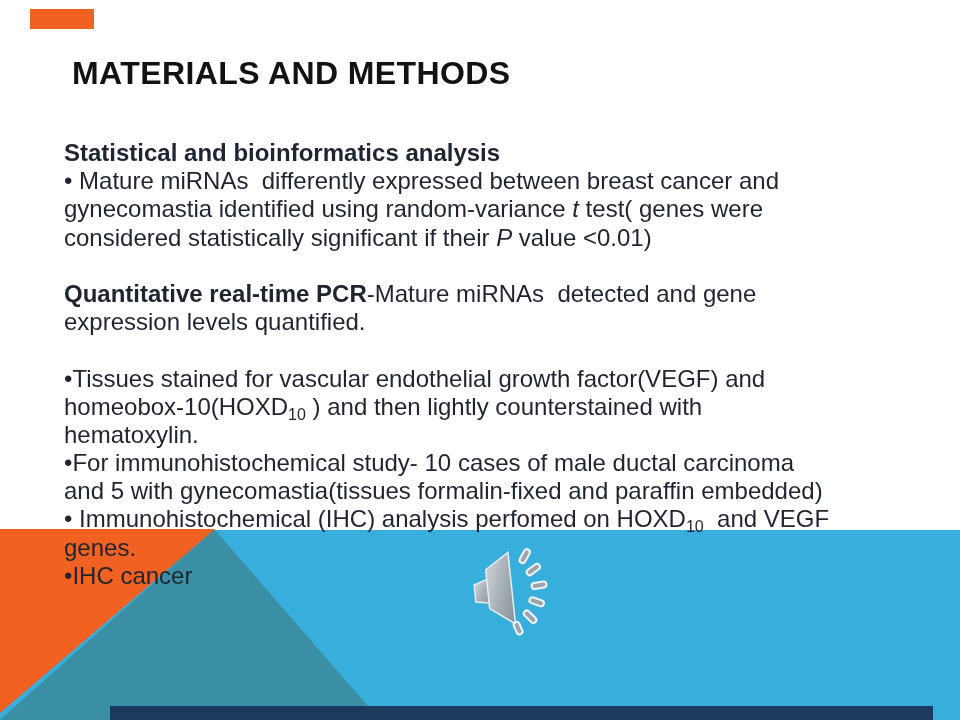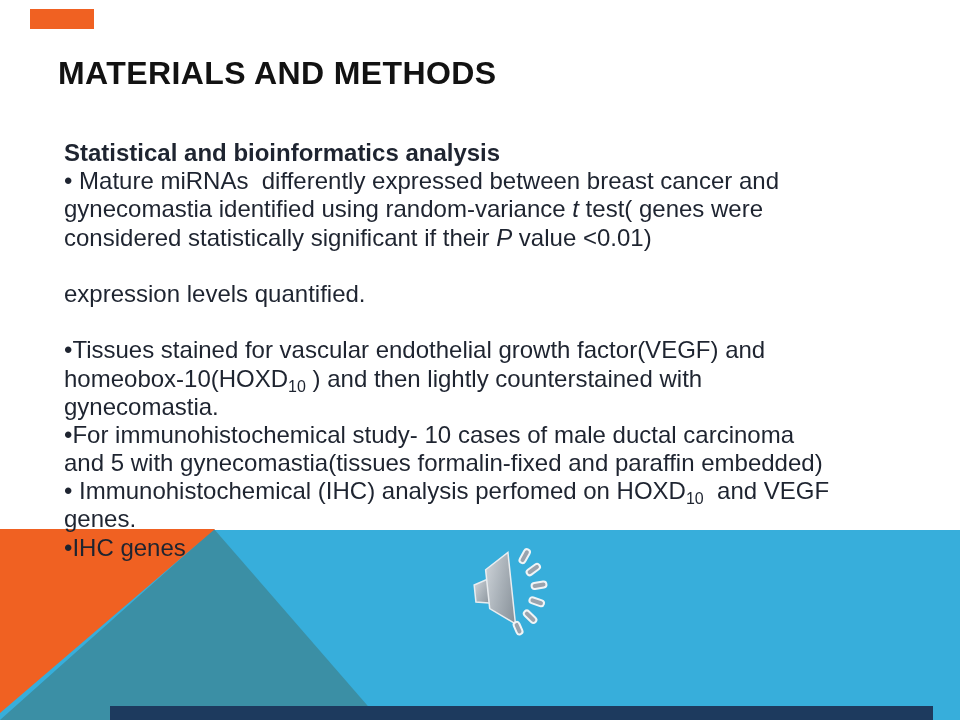--- a/index.html
+++ b/index.html
@@ -2,21 +2,21 @@
 <html style="--text-dark: #1E2430; --title-dark: #121212;"><head>
 <meta charset="utf-8">
 <style>
   html,body{margin:0;padding:0;background:#fff;}
   .slide{
     position:relative;width:960px;height:720px;background:#ffffff;overflow:hidden;
     font-family:"Liberation Sans",sans-serif;
   }
   .bg-svg{position:absolute;left:0;top:0;width:960px;height:720px;}
   .title{
-    position:absolute;left:58px;top:54px;margin:0;
+    position:absolute;left:72px;top:54px;margin:0;
     font-size:32px;font-weight:700;letter-spacing:.4px;line-height:38px;
     color:var(--title-dark,#121212);white-space:pre;
   }
   .body{
     position:absolute;left:64px;top:139px;width:840px;
     font-size:24px;color:var(--text-dark,#1e2430);
   }
   .bodyline{line-height:28.2px;height:28.2px;white-space:pre;}
   .bodyline b{font-weight:700;}
   .bodyline i{font-style:italic;}
@@ -37,30 +37,31 @@
   </svg>
 
   <h1 class="title">MATERIALS AND METHODS</h1>
 
   <div class="body">
       <div class="bodyline"><b>Statistical and bioinformatics analysis</b></div>
       <div class="bodyline"><span>• Mature miRNAs  differently expressed between breast cancer and</span></div>
       <div class="bodyline"><span>gynecomastia identified using random-variance </span><i>t</i><span> test( genes were</span></div>
       <div class="bodyline"><span>considered statistically significant if their </span><i>P</i><span> value &lt;0.01)</span></div>
       <div class="bodyline">&nbsp;</div>
+      <div class="bodyline"><b>Quantitative real-time PCR</b><span>-Mature miRNAs  detected and gene</span></div>
       <div class="bodyline"><span>expression levels quantified.</span></div>
       <div class="bodyline">&nbsp;</div>
       <div class="bodyline"><span>•Tissues stained for vascular endothelial growth factor(VEGF) and</span></div>
       <div class="bodyline"><span>homeobox-10(HOXD</span><sub>10</sub><span> ) and then lightly counterstained with</span></div>
-      <div class="bodyline"><span>gynecomastia.</span></div>
+      <div class="bodyline"><span>hematoxylin.</span></div>
       <div class="bodyline"><span>•For immunohistochemical study- 10 cases of male ductal carcinoma</span></div>
       <div class="bodyline"><span>and 5 with gynecomastia(tissues formalin-fixed and paraffin embedded)</span></div>
       <div class="bodyline"><span>• Immunohistochemical (IHC) analysis perfomed on HOXD</span><sub>10</sub><span>  and VEGF</span></div>
       <div class="bodyline"><span>genes.</span></div>
-      <div class="bodyline"><span>•IHC genes</span></div>
+      <div class="bodyline"><span>•IHC cancer</span></div>
     </div>
 
   <svg class="audio" width="104" height="96" viewBox="0 0 104 96">
     <defs>
       <linearGradient id="spkGrad" x1="0" y1="0" x2="1" y2="1">
         <stop offset="0" stop-color="#d2d7dc"></stop>
         <stop offset="0.5" stop-color="#aab2b9"></stop>
         <stop offset="1" stop-color="#868f97"></stop>
       </linearGradient>
     </defs>

